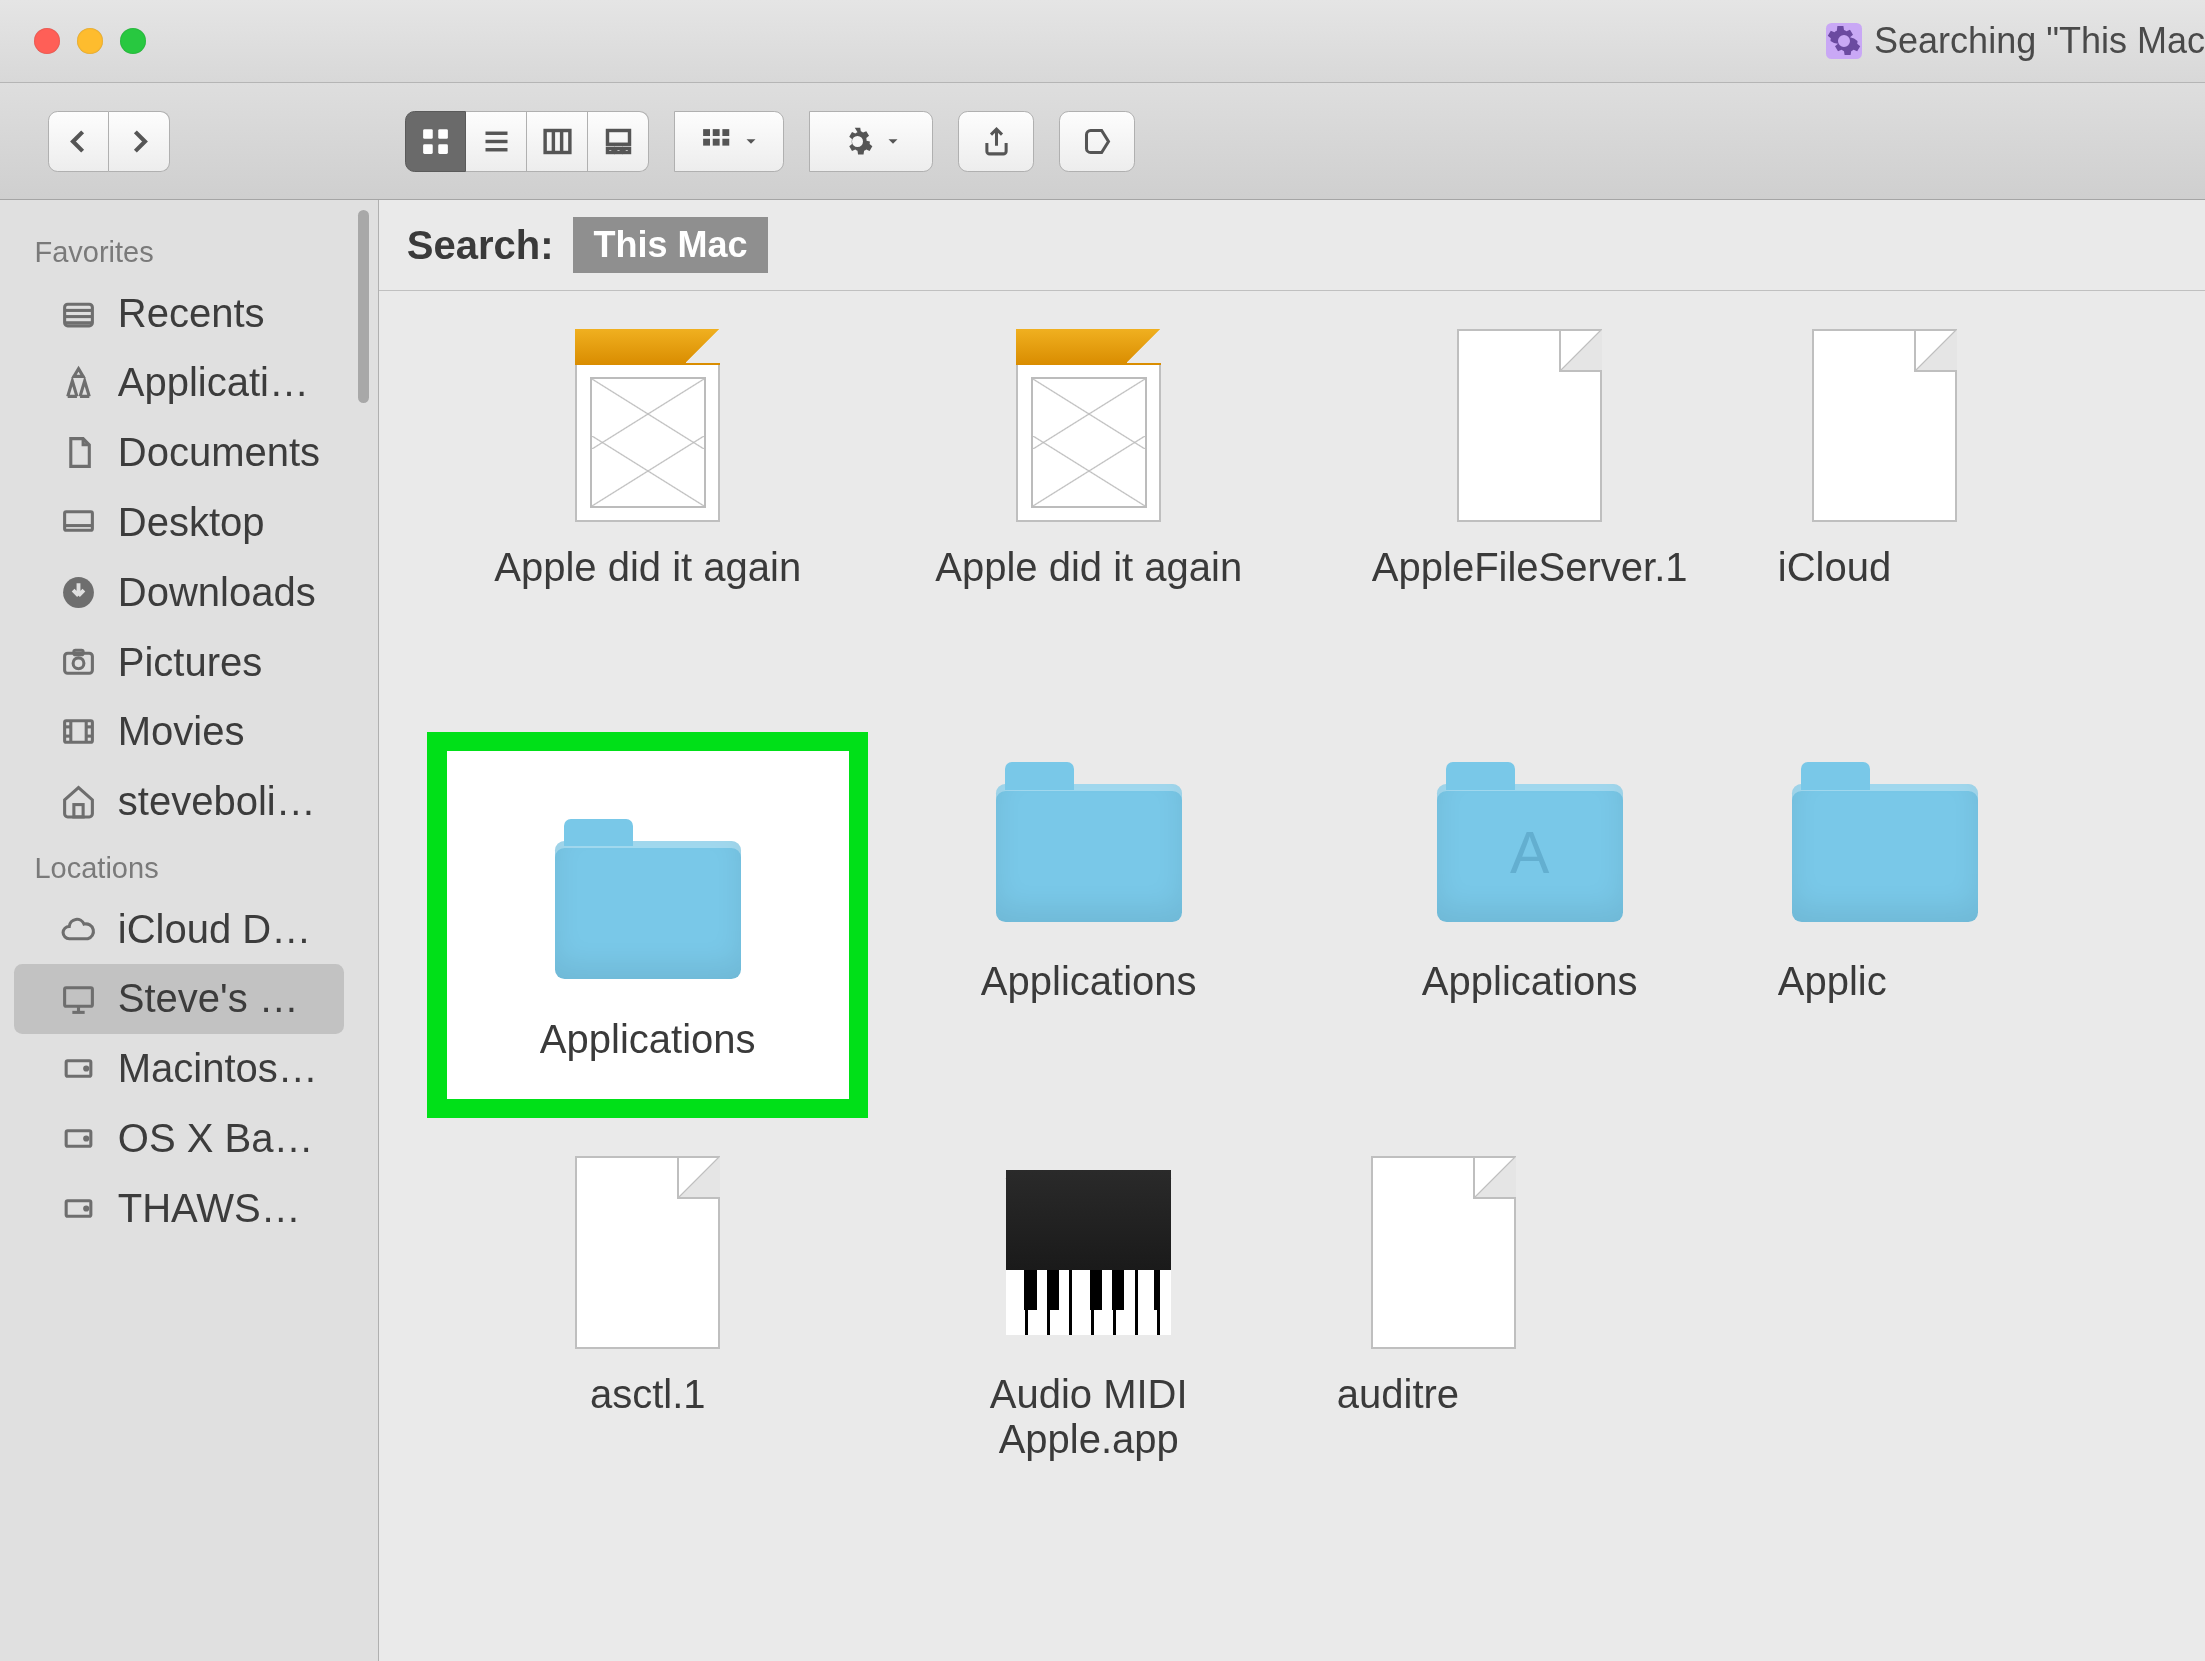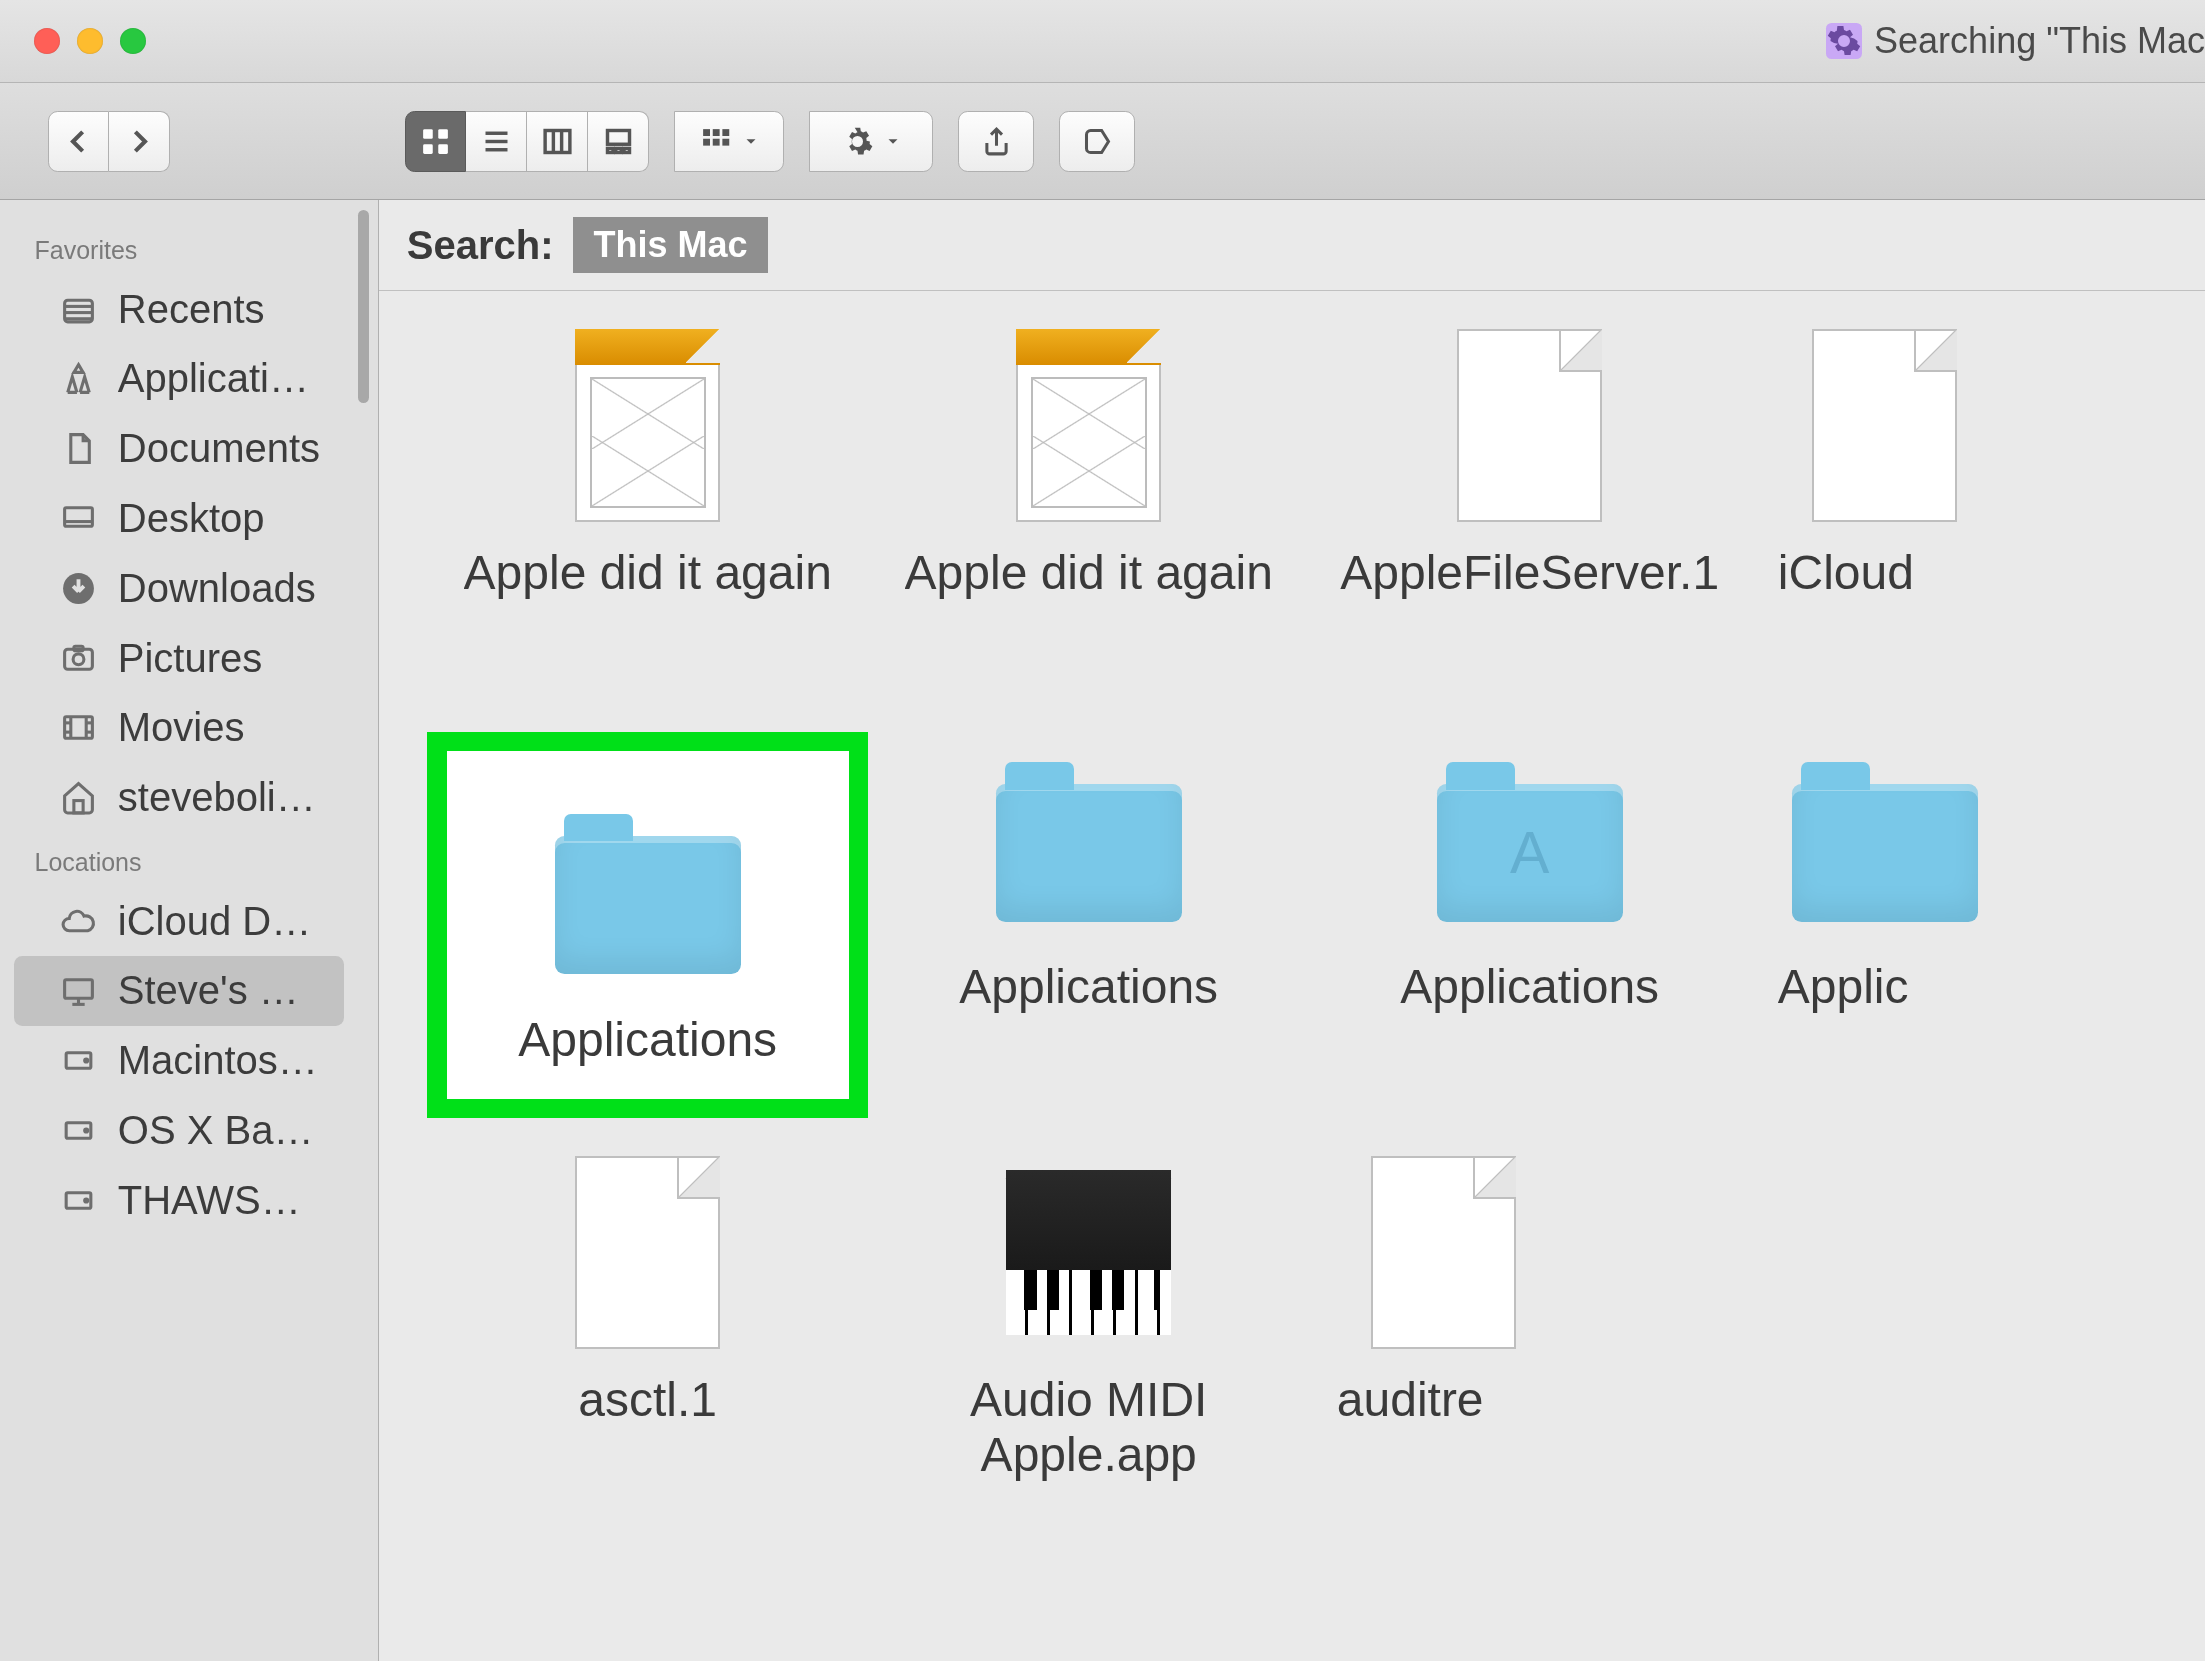--- a/index.html
+++ b/index.html
@@ -95,21 +95,21 @@
       position: relative;
     }
     .sidebar-scroll {
       position:absolute;
       right:9.6px; top:9.6px;
       width:11px; height:193px;
       background:#a8a8a8;
       border-radius:6.9px;
     }
     .section-header {
-      font-size: 25px;
+      font-size: 29px;
       color: #7a7a7a;
       padding: 15px 20.7px 9.6px;
       font-weight: 500;
     }
     .sidebar-item {
       display: flex;
       align-items: center;
       gap: 16px;
       padding: 12.4px 20.7px 12.4px 41px;
       font-size: 40px;
@@ -177,21 +177,21 @@
       gap: 12.4px;
     }
     .item .thumb {
       width: 214px;
       height: 214px;
       display:flex;
       align-items:center;
       justify-content:center;
     }
     .item .caption {
-      font-size: 48px;
+      font-size: 40px;
       color:#3a3a3a;
       text-align:center;
       max-width: 386px;
       white-space: nowrap;
       overflow: hidden;
       text-overflow: ellipsis;
     }
     .item.highlighted {
       background:#00e018;
       padding:19.3px;

